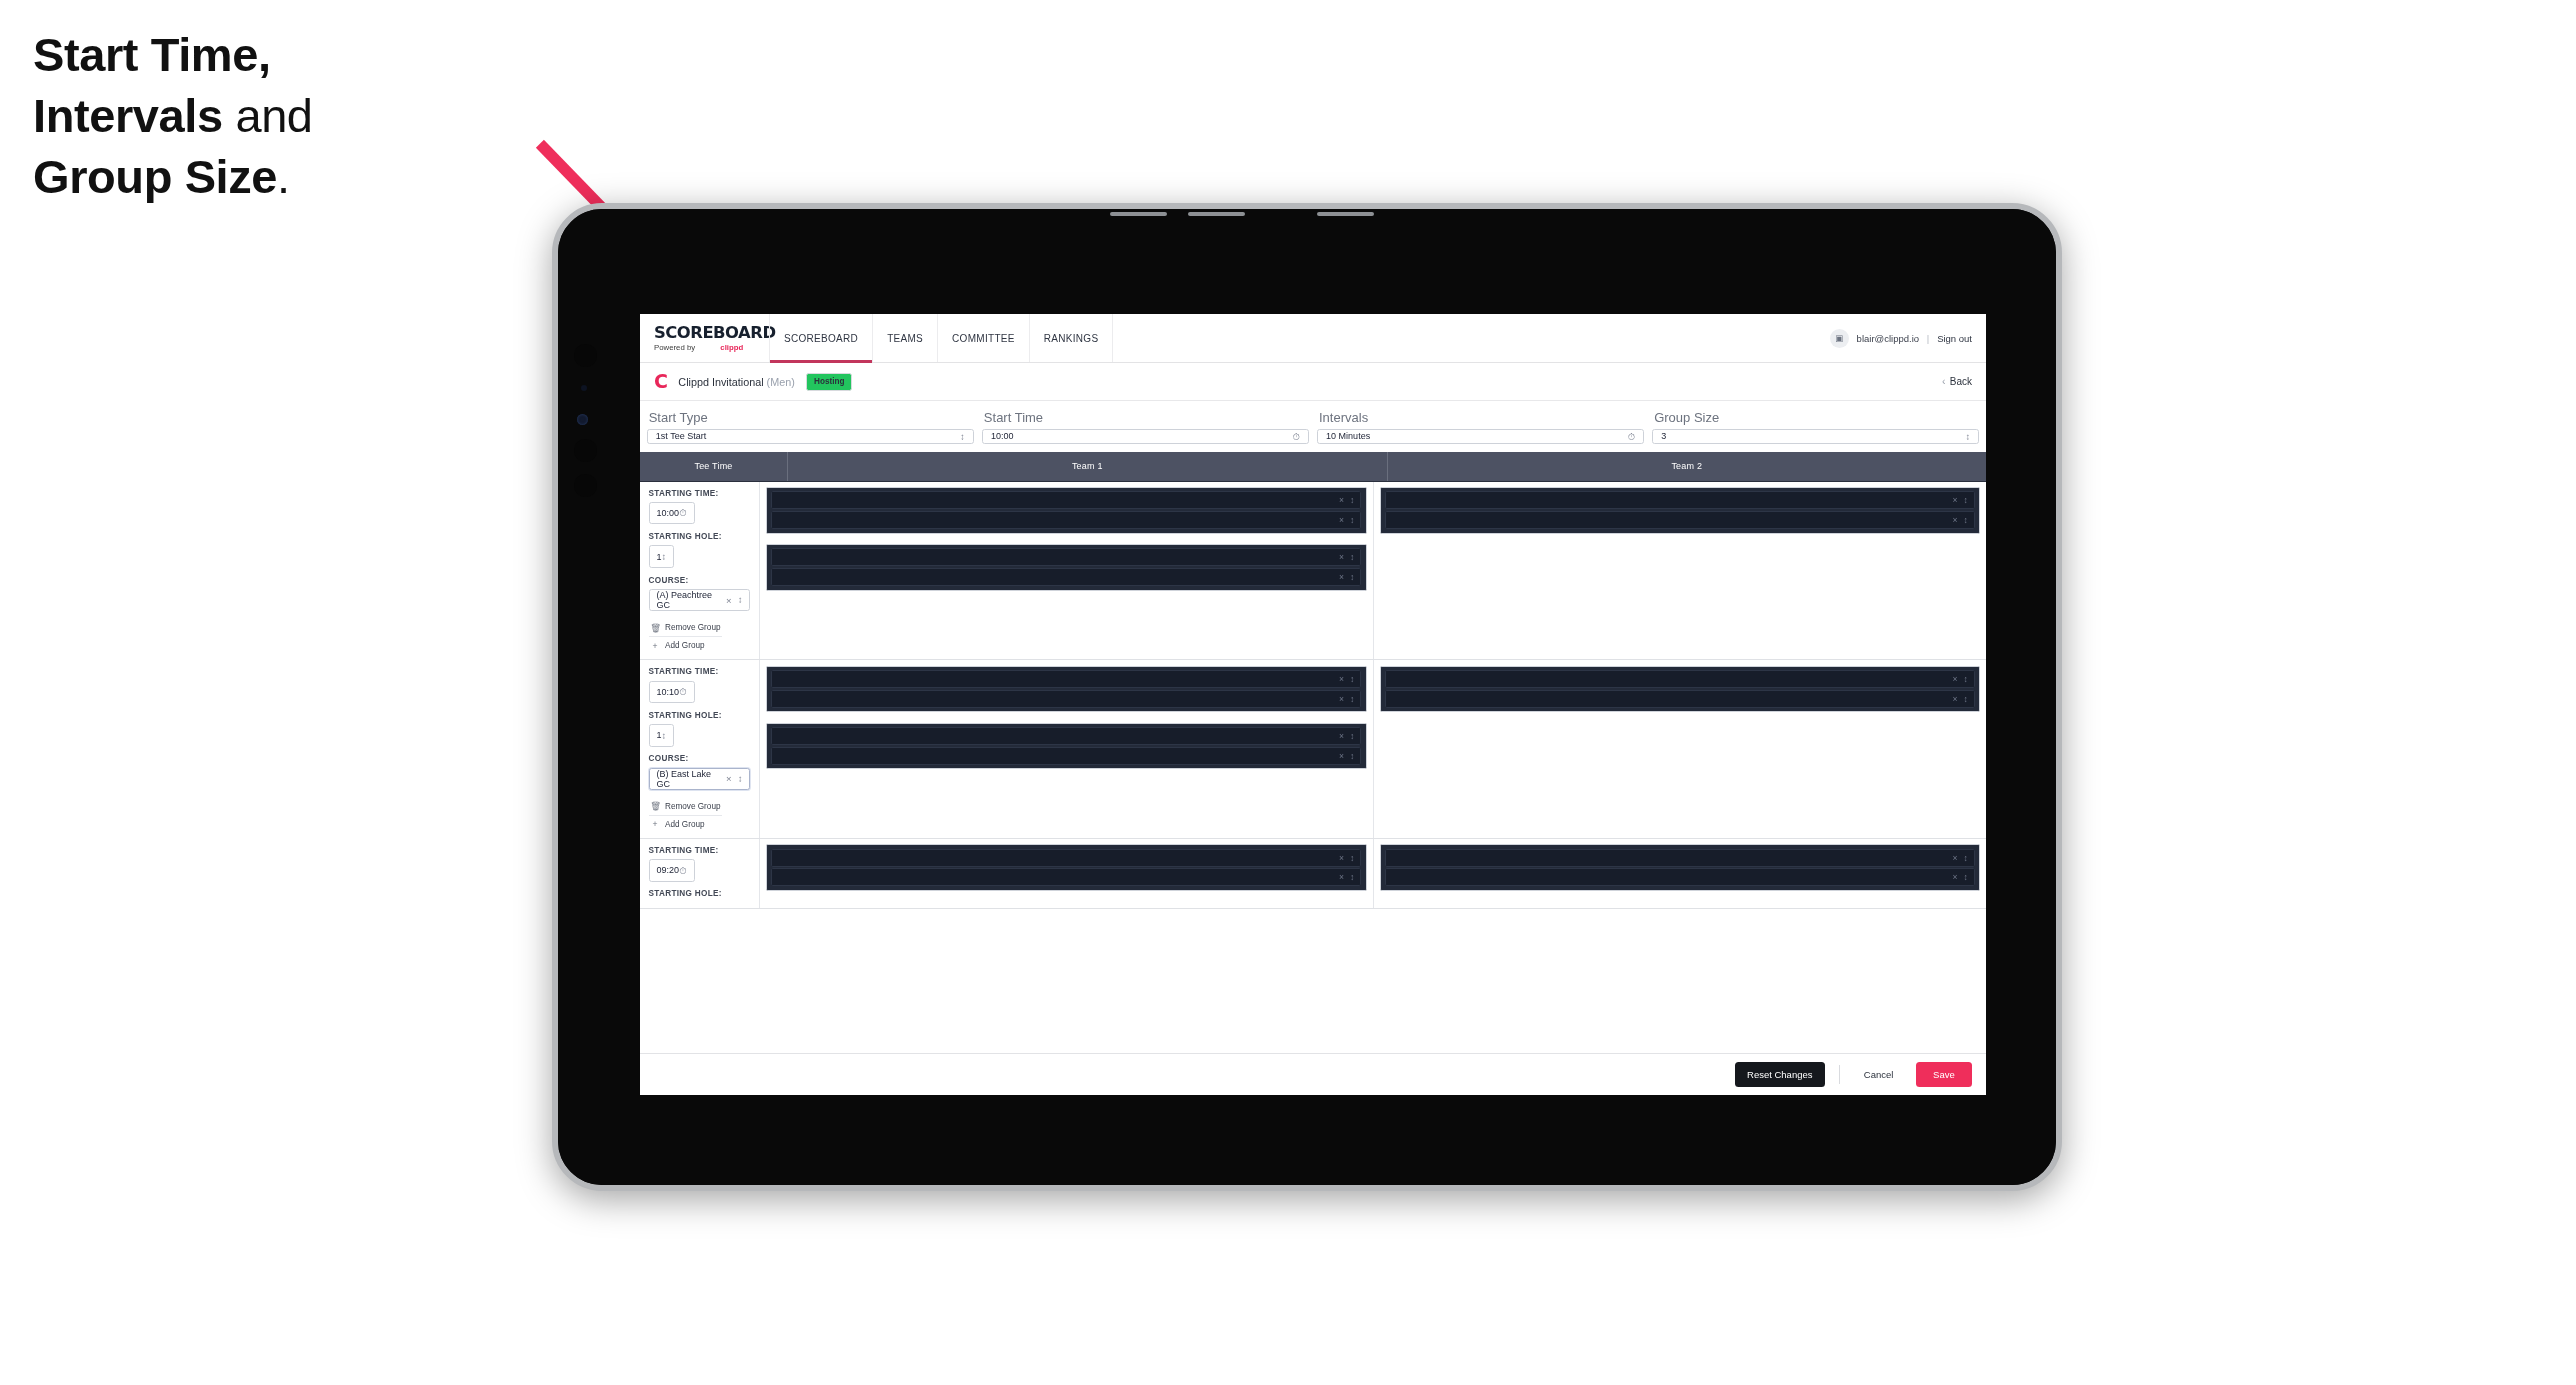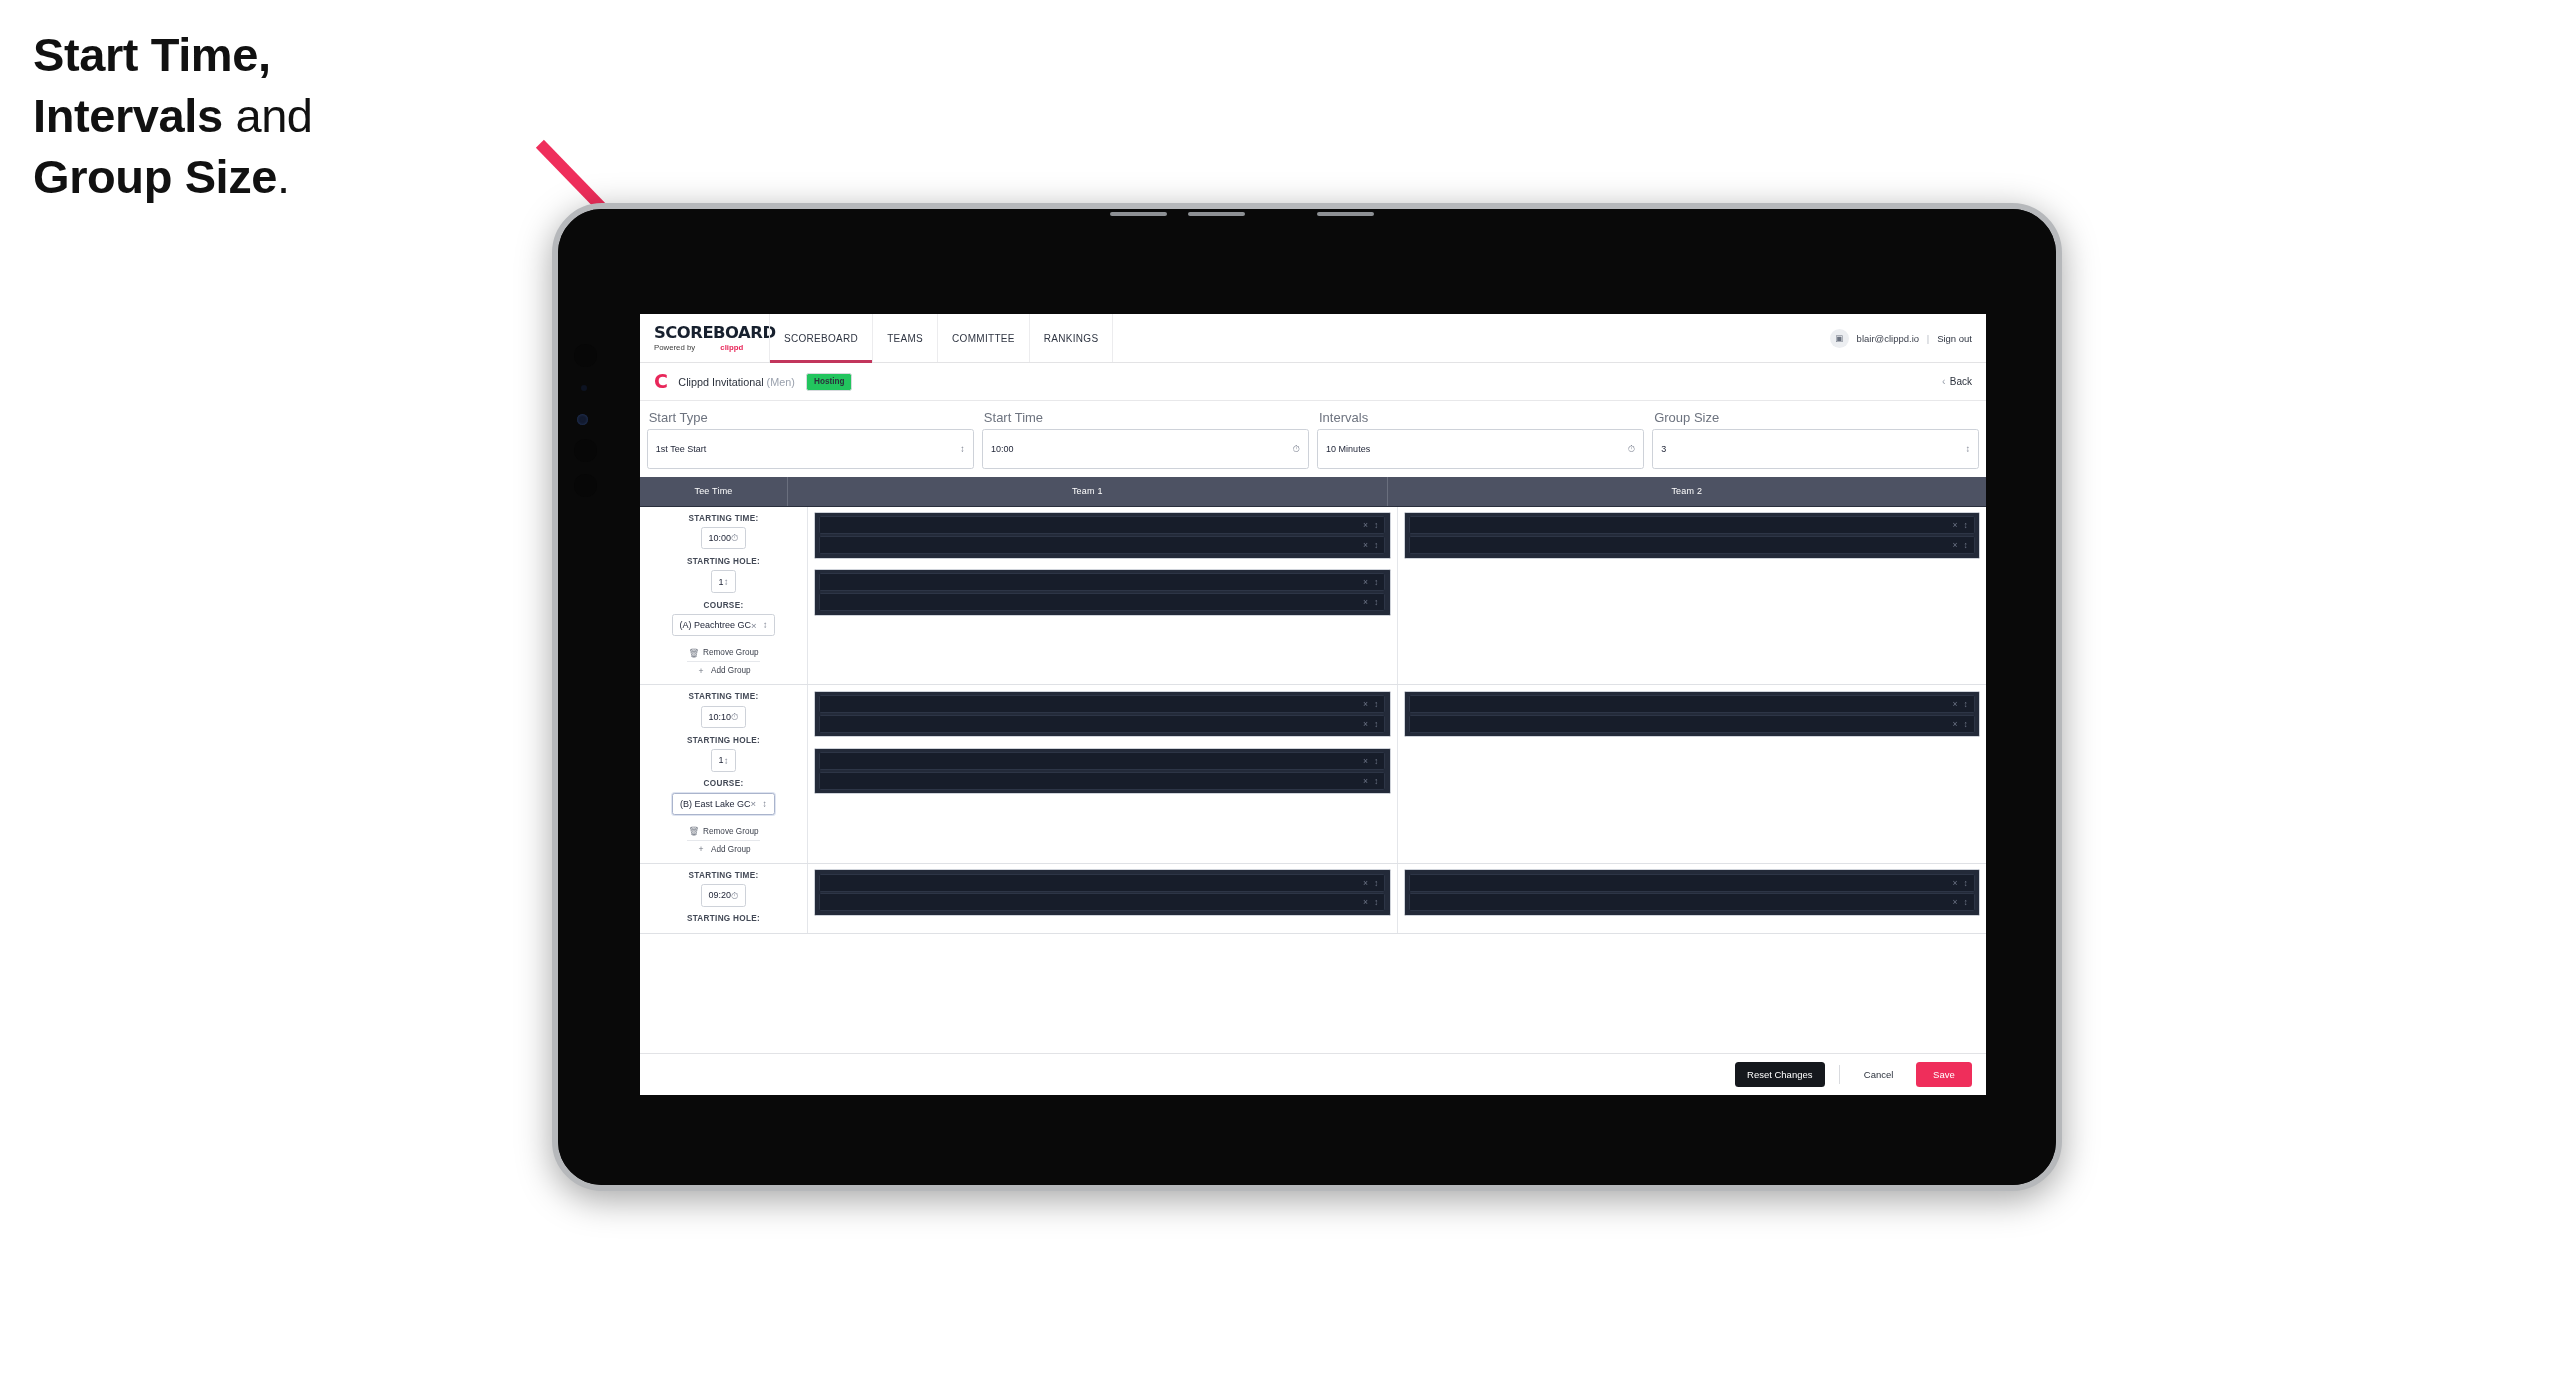--- a/index.html
+++ b/index.html
@@ -137,21 +137,21 @@
   #backlink .chev { color: #9aa1ad; font-size: 10.4px; }
 
   
   #formrow {
     flex: none; padding: 8.6px 7px 7.8px 7px;
     display: flex; gap: 8.6px; background: #fff;
   }
   .field { flex: 1; min-width: 0; }
   .field-label { font-size: 13px; color: #6d737f; margin-bottom: 4.3px; padding-left: 1.7px; }
   .field-ctl {
-    height: 40px; border: 0.9px solid #ced2d9; border-radius: 2.6px;
+    height: 15px; border: 0.9px solid #ced2d9; border-radius: 2.6px;
     background: #fff; display: flex; align-items: center;
     padding: 0 7.8px; font-size: 9px; color: #23283a;
   }
   .field-ctl .val { flex: 1; }
   .icon-sm { color: #7b8190; font-size: 9.5px; line-height: 1; flex: none; }
 
   
   #thead {
     flex: none; height: 30px;
     display: flex; background: #4d5263; color: #ffffff;
@@ -165,24 +165,24 @@
   .th.team  { flex: 1; border-right: 0.9px solid #6a6f7e; }
   .th.team:last-child { border-right: none; }
 
   
   #tbody {
     flex: 1; overflow: hidden; background: #fff;
     border-bottom: 0.9px solid #e2e3e6;
   }
   .tee-block { display: flex; border-bottom: 0.9px solid #dfe1e5; }
   .tee-col {
-    width: 168px; flex: none;
+    width: 120px; flex: none;
     padding: 7px 8.6px 5.2px 8.6px;
     border-right: 0.9px solid #e4e6ea;
-    display: flex; flex-direction: column; align-items: center;
+    display: flex; flex-direction: column; align-items: flex-start;
   }
   .tee-lab {
     text-align: center; font-size: 8.2px; font-weight: 700;
     letter-spacing: 0.3px; color: #434956; margin-bottom: 4.3px;
   }
   .tee-input {
     height: 22.4px; border: 0.9px solid #ced2d9; border-radius: 2.6px;
     display: flex; align-items: center; padding: 0 7px;
     font-size: 9px; color: #23283a; background: #fff; margin-bottom: 7.8px;
   }

